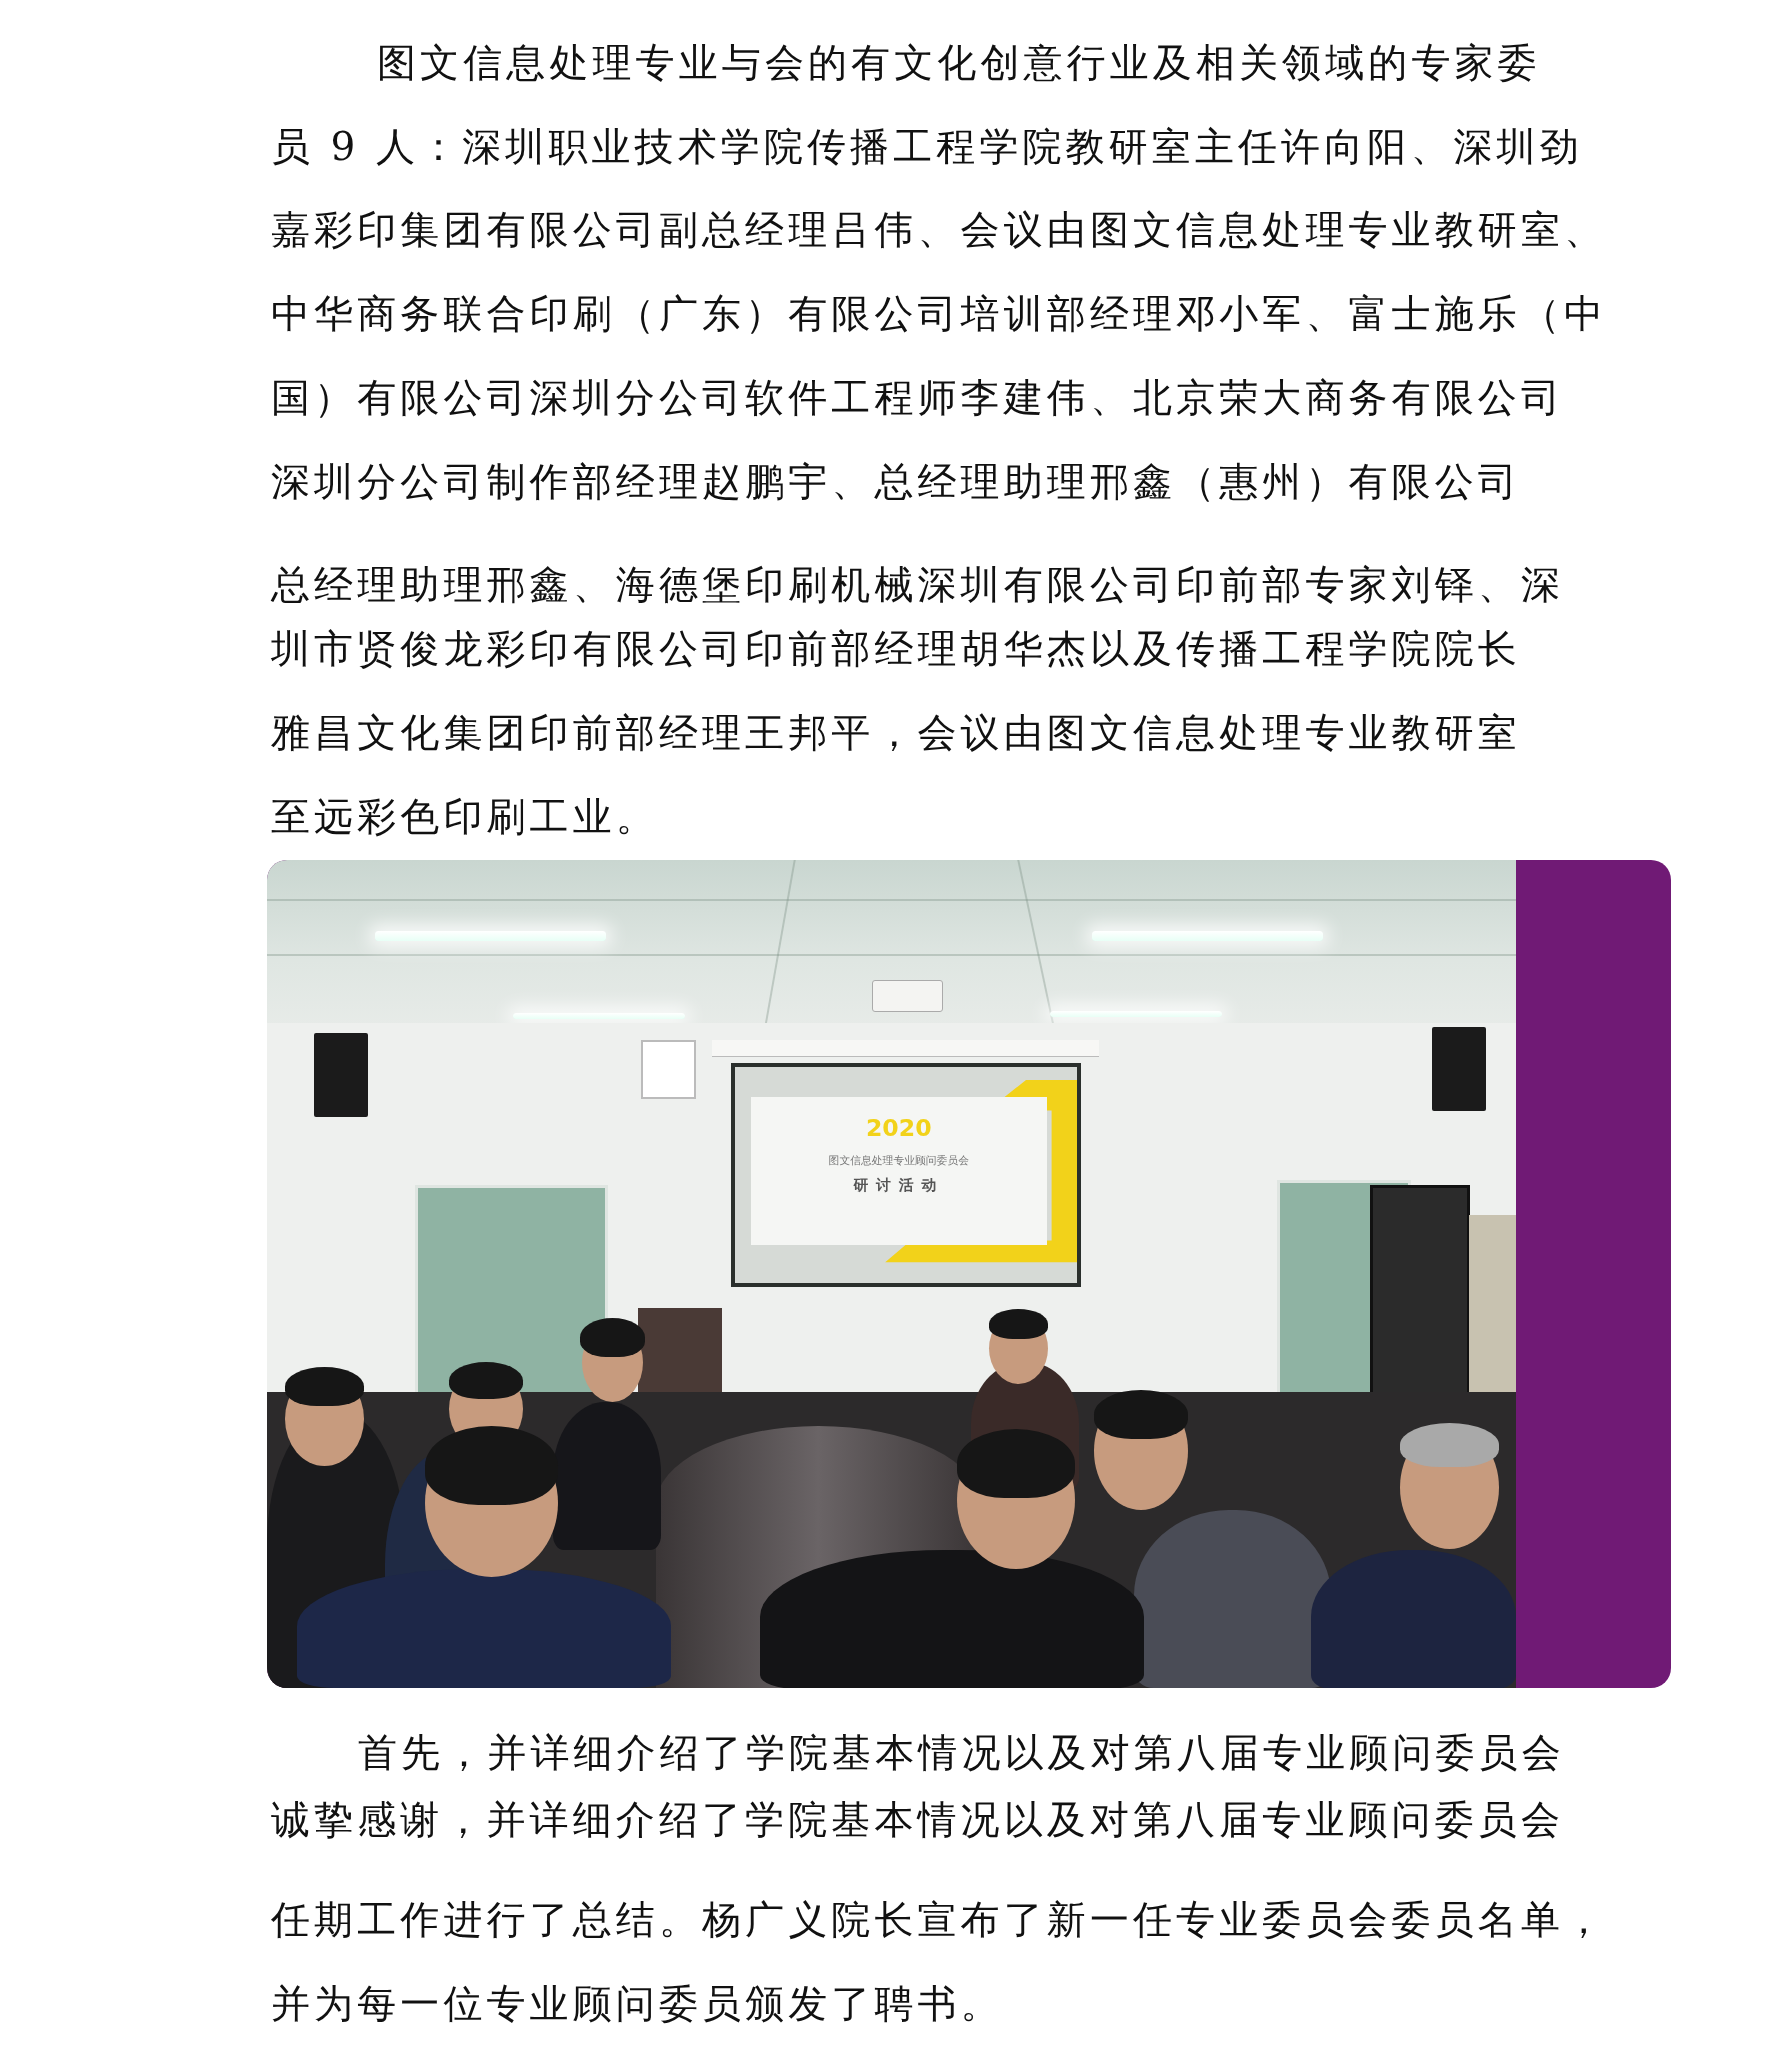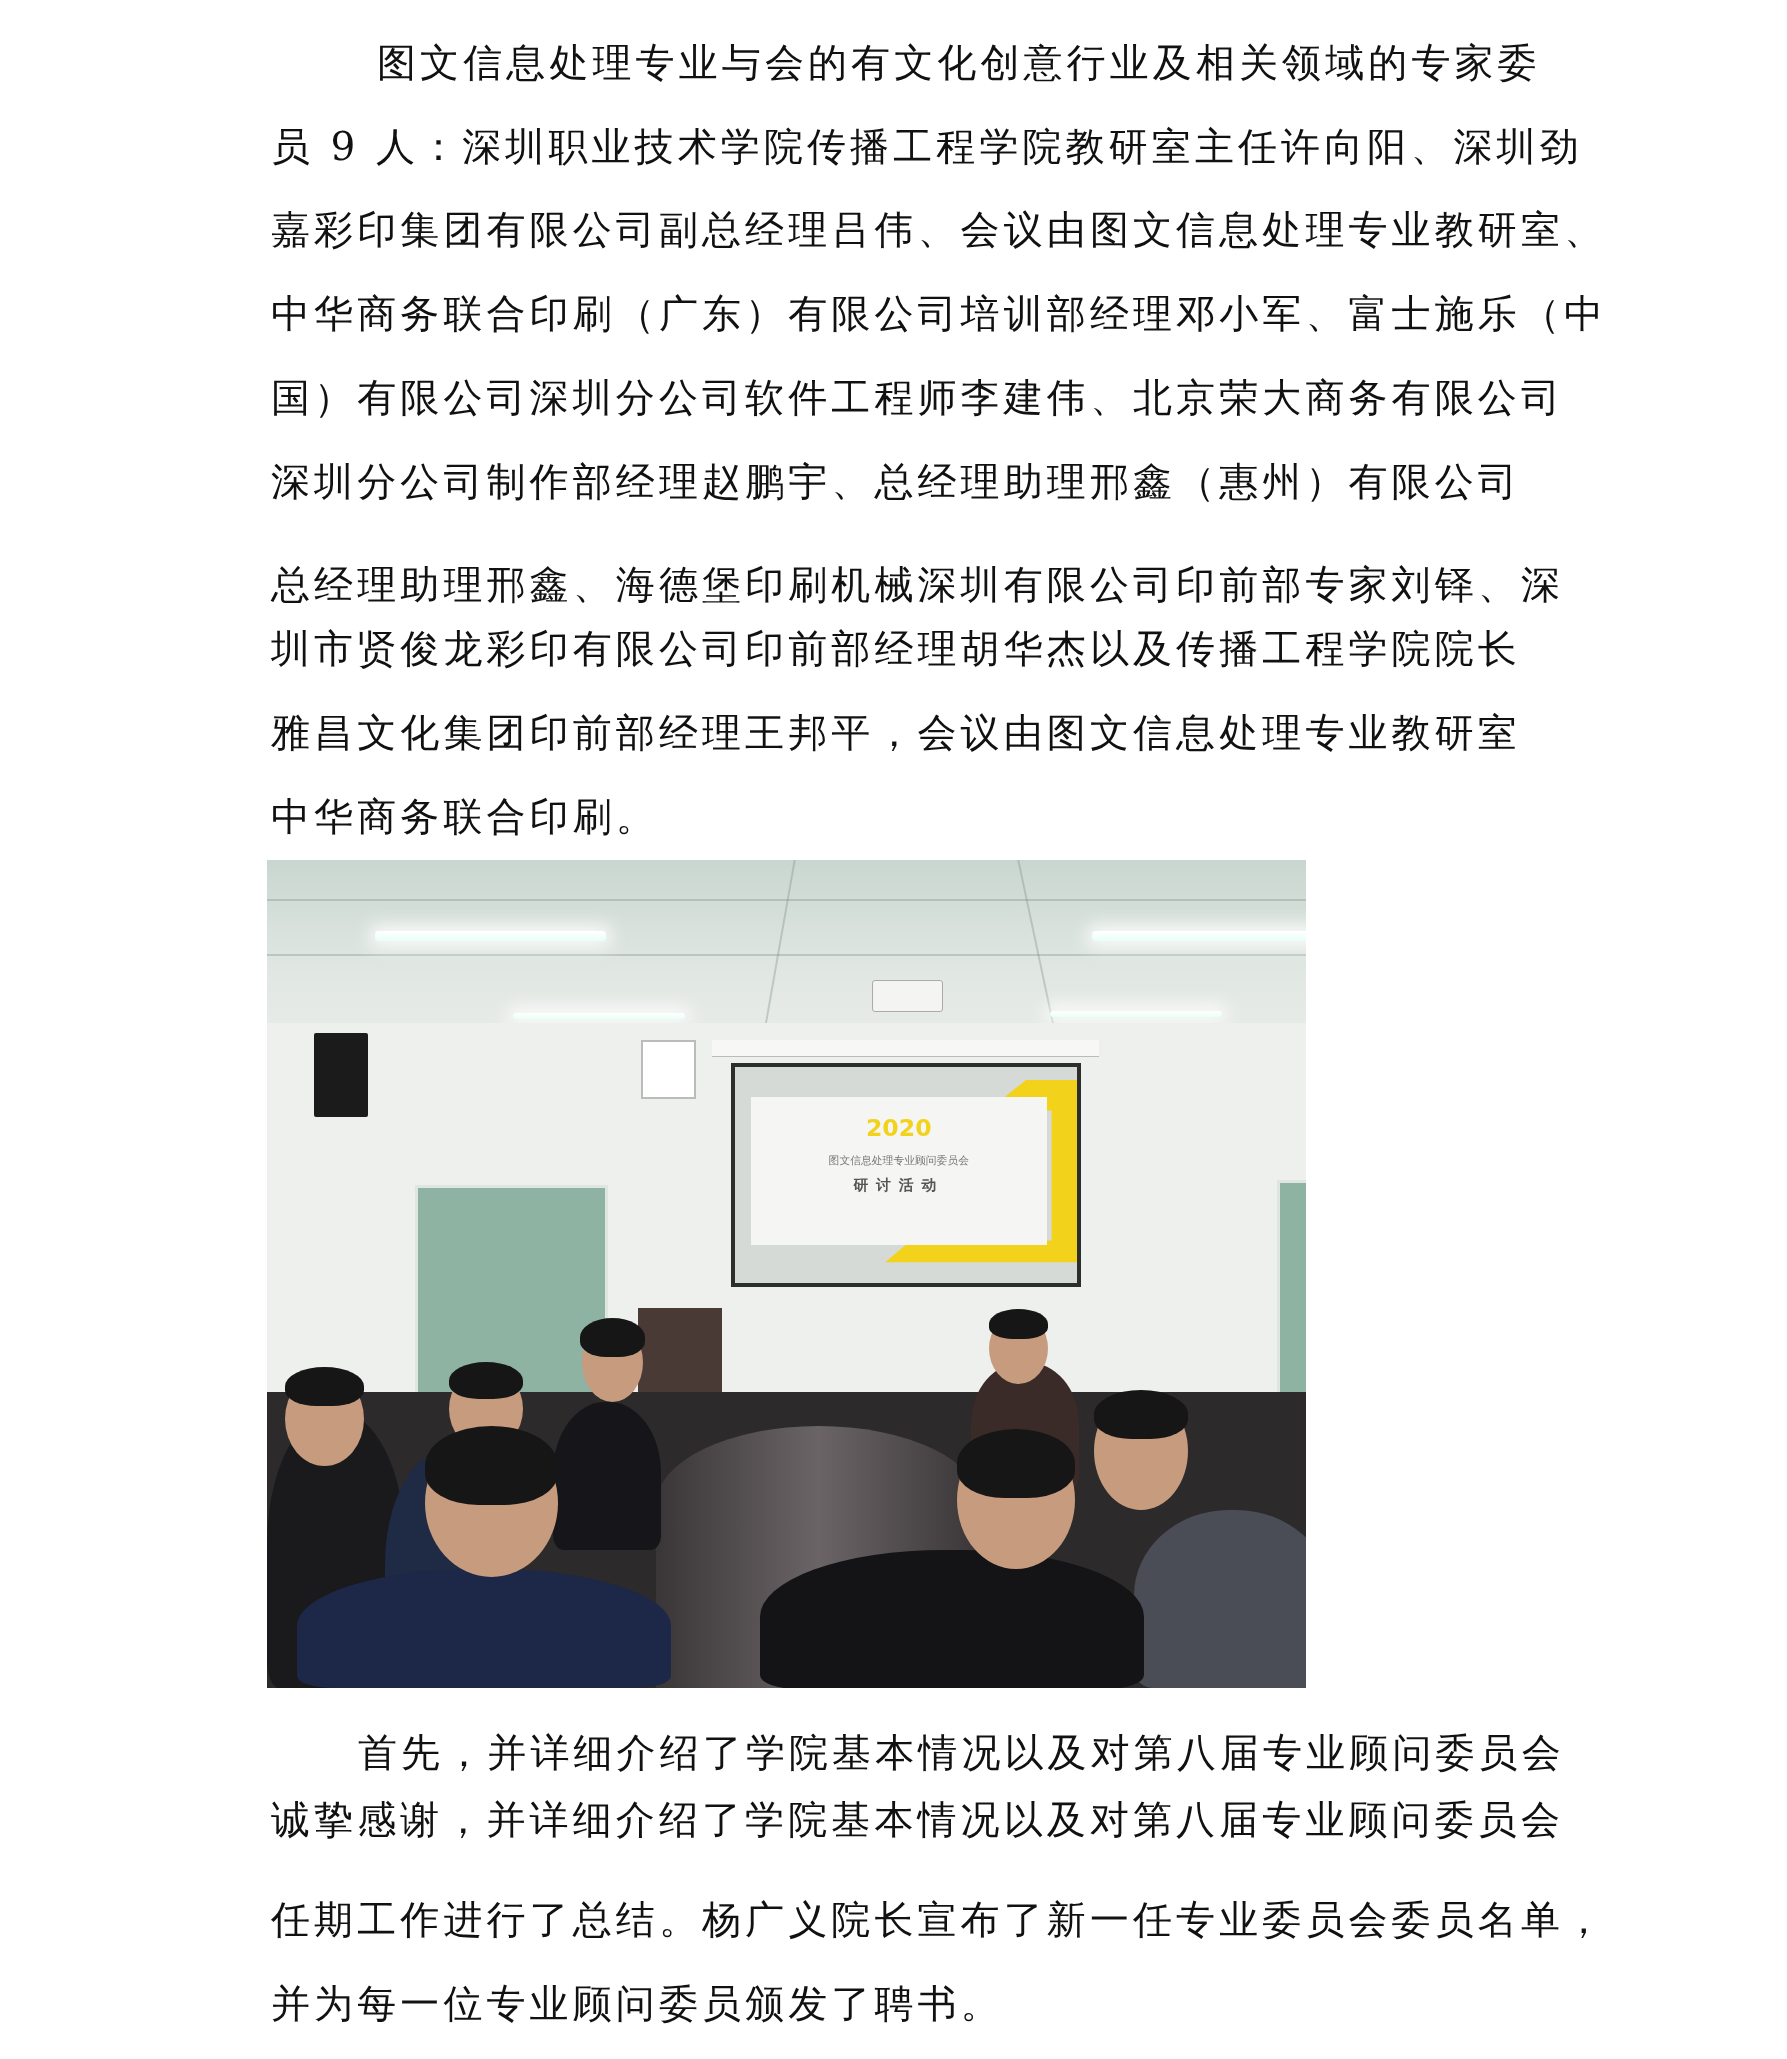--- a/index.html
+++ b/index.html
@@ -1,22 +1,22 @@
 <!DOCTYPE html>
 <html><head>
 <meta charset="utf-8">
 <style>
   html, body { margin:0; padding:0; background:#ffffff; }
   body { width:1788px; height:2060px; position:relative; overflow:hidden;
          font-family:"DejaVu Serif","Liberation Serif",serif; color:#111; }
   .para { position:absolute; left:271px; width:1247px; }
   .line { position:absolute; left:0; height:43px; font-size:39px; line-height:43px;
           white-space:nowrap; letter-spacing:4.1px; }
-  .photo { position:absolute; left:267px; top:860px; width:1039px; height:828px;
-           overflow:hidden; background:#701a75; }
+  .photo { position:absolute; left:267px; top:860px; width:1404px; height:828px;
+           overflow:hidden; background:#701a75;border-radius:20px; }
   .abs { position:absolute; }
   .ceiling { left:0; top:0; width:1249px; height:167px;
      background:linear-gradient(180deg,#c9d6d0 0%,#dfe6e2 60%,#e7ebe8 100%); }
   .grid-line { background:rgba(120,140,130,0.35); }
   .light { background:linear-gradient(180deg,#ffffff,#e8fff6); box-shadow:0 0 17.7px 5.9px rgba(255,255,255,.85); border-radius:3px; }
   .wall { left:0; top:163px; width:1249px; height:414px; background:#eef0ee; }
   .screen-frame { left:464px; top:203px; width:350px; height:224px; background:#2a2f2c; }
   .screen { left:468px; top:207px; width:342px; height:216px; background:#d6dad6; overflow:hidden; }
   .slide-card { left:15.8px; top:29.6px; width:296px; height:148px; background:#f5f6f4; }
   .slide-year { color:#f2d21a; font-family:"DejaVu Sans","Liberation Sans",sans-serif; font-weight:bold;
@@ -39,21 +39,21 @@
 <div class="para" style="top:41px;">
   <div class="line" style="top:0;left:106px;">图文信息处理专业与会的有文化创意行业及相关领域的专家委</div>
   <div class="line" style="top:84px;">员 9 人：深圳职业技术学院传播工程学院教研室主任许向阳、深圳劲</div>
   <div class="line" style="top:167px;">嘉彩印集团有限公司副总经理吕伟、会议由图文信息处理专业教研室、</div>
   <div class="line" style="top:251px;">中华商务联合印刷（广东）有限公司培训部经理邓小军、富士施乐（中</div>
   <div class="line" style="top:335px;">国）有限公司深圳分公司软件工程师李建伟、北京荣大商务有限公司</div>
   <div class="line" style="top:419px;">深圳分公司制作部经理赵鹏宇、总经理助理邢鑫（惠州）有限公司</div>
   <div class="line" style="top:502px;margin-top:20px;">总经理助理邢鑫、海德堡印刷机械深圳有限公司印前部专家刘铎、深</div>
   <div class="line" style="top:586px;">圳市贤俊龙彩印有限公司印前部经理胡华杰以及传播工程学院院长</div>
   <div class="line" style="top:670px;">雅昌文化集团印前部经理王邦平，会议由图文信息处理专业教研室</div>
-  <div class="line" style="top:754px;">中华商务联合印刷。</div>
+  <div class="line" style="top:754px;">至远彩色印刷工业。</div>
 </div>
 
 <div class="photo">
   <div class="abs ceiling"></div>
   <div class="abs grid-line" style="left:0;top:39px;width:1249px;height:2px;"></div>
   <div class="abs grid-line" style="left:0;top:94px;width:1249px;height:2px;"></div>
   <div class="abs grid-line" style="left:512px;top:0;width:2px;height:167px;transform:skewX(-10deg);"></div>
   <div class="abs grid-line" style="left:768px;top:0;width:2px;height:167px;transform:skewX(12deg);"></div>
   <div class="abs light" style="left:108px;top:71px;width:231px;height:9.9px;"></div>
   <div class="abs light" style="left:825px;top:71px;width:231px;height:9.9px;"></div>

